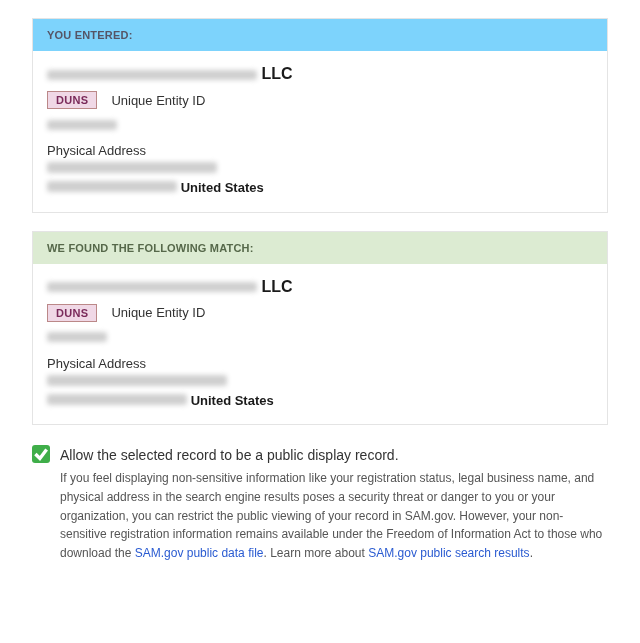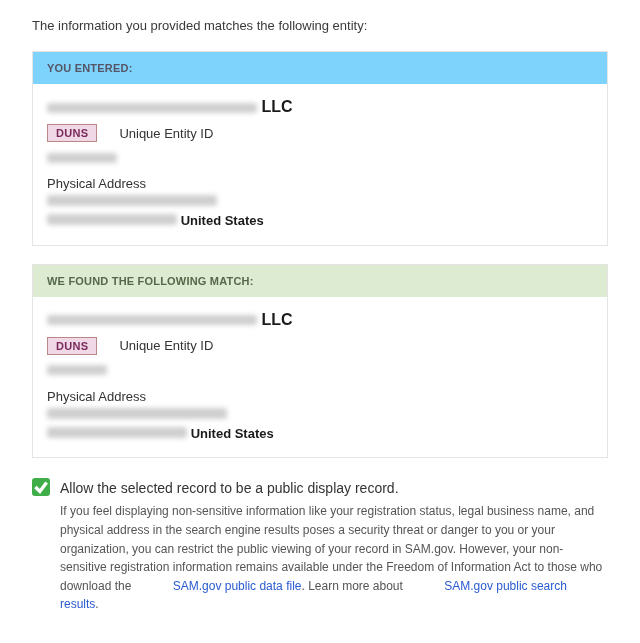--- a/index.html
+++ b/index.html
@@ -5,43 +5,42 @@
   html,body{margin:0;padding:0;background:#fff;font-family:"Segoe UI",Arial,Helvetica,sans-serif;color:#333;}
   .page{width:640px;min-height:643px;padding:18px 32px 24px 32px;box-sizing:border-box;}
   h1{margin:0 0 6px 0;font-size:26px;font-weight:700;color:#595959;letter-spacing:-.2px;}
   .subtitle{font-size:13px;color:#3a3a3a;margin:0 0 18px 0;}
   .panel{border:1px solid #e4e4e4;margin-bottom:18px;}
   .panel-hdr{padding:10px 14px;font-size:11px;font-weight:600;letter-spacing:.2px;}
   .hdr-entered{background:#7dd3fc;color:#556;}
   .hdr-match{background:#dcebd2;color:#56684a;}
   .panel-body{padding:14px;}
   .entity-name{font-size:16px;font-weight:700;color:#1a2a5a;margin-bottom:8px;}
-  .duns-row{display:flex;align-items:center;gap:22px;margin-bottom:6px;}
+  .duns-row{display:flex;align-items:center;gap:14px;margin-bottom:6px;}
   .duns-badge{background:#f0d8e6;border:1px solid #b88;color:#7a2a5a;font-size:11px;font-weight:700;padding:2px 8px;letter-spacing:.3px;}
   .uei-label{font-size:13px;color:#333;}
   .addr-label{font-size:13px;color:#333;margin-top:10px;margin-bottom:2px;}
   .addr-lines{font-size:13px;color:#333;line-height:1.45;}
   
   .blur-sm,.blur-md,.blur-lg{display:inline-block;height:10px;border-radius:3px;background:#cfcfcf;filter:blur(2.5px);vertical-align:middle;}
   .blur-sm{width:80px;}
   .blur-lg{width:210px;}
   .blur-line{display:inline-block;height:11px;background:#cfcfcf;border-radius:3px;filter:blur(2.5px);}
   .crisp{filter:none;font-weight:700;color:#1a1a1a;margin-top:36px;}
   .consent{display:flex;align-items:flex-end;gap:10px;margin-top:6px;}
   .checkbox{width:18px;height:18px;border-radius:3px;background:#3fae49;display:flex;align-items:center;justify-content:center;flex:none;margin-top:2px;}
   .checkbox svg{stroke:#fff;stroke-width:3;fill:none;}
   .consent-text{font-size:14px;color:#333;}
   .consent-help{font-size:12px;color:#555;line-height:1.55;margin-left:28px;margin-top:6px;}
-  .consent-help a{color:#2a5bd1;text-decoration:none;margin-left:38px;}
+  .consent-help a{color:#2a5bd1;text-decoration:none;}
 </style>
 </head>
 <body>
 
 <div class="page">
-  <p class="subtitle">The information you provided matches the following entity:</p>
 
   <div class="panel">
     <div class="panel-hdr hdr-entered">YOU ENTERED:</div>
     <div class="panel-body">
       <div class="entity-name">
         <span class="blur-lg"></span>
         <span class="crisp">LLC</span>
       </div>
       <div class="duns-row">
         <span class="duns-badge">DUNS</span>

